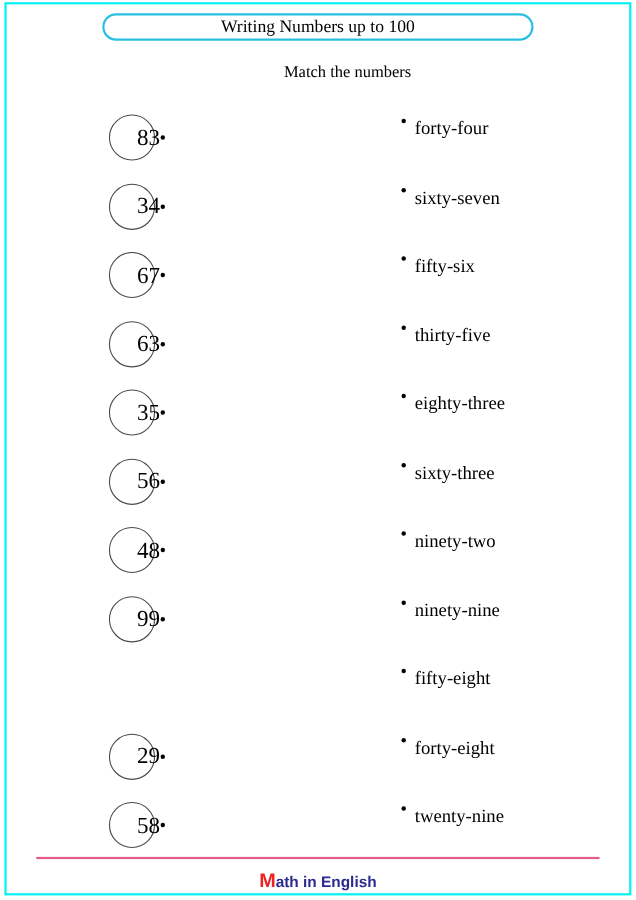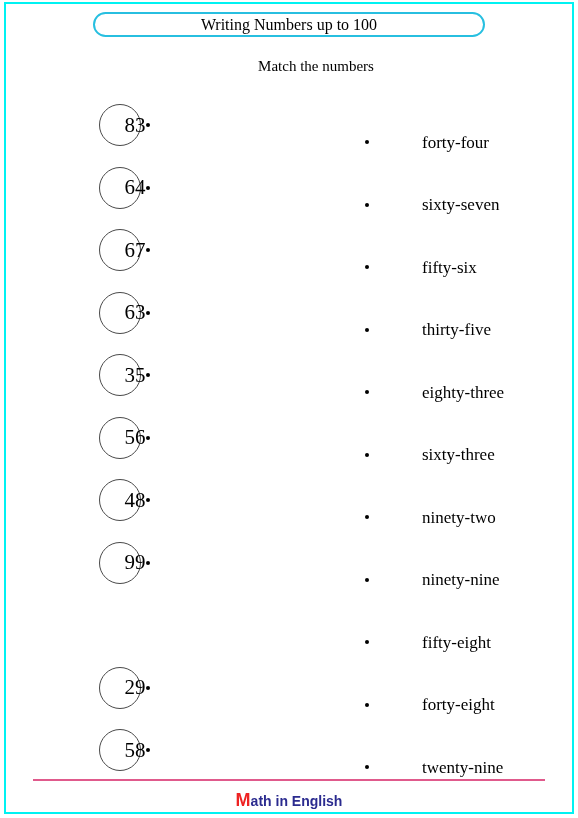--- a/index.html
+++ b/index.html
@@ -114,25 +114,23 @@
     background: #000000;
     display: inline-block;
   }
   .left-dot {
     margin-left: 5px;
   }
 
   .right-item {
     position: absolute;
     left: 365px;
-    top: 17px;
+    top: 4px;
     height: 42px;
     display: flex;
-    align-items: center;
-    gap: 45px;
   }
   .right-dot {
     margin-right: 8px;
   }
   .word {
     font-family: "Liberation Serif", "DejaVu Serif", serif;
     font-size: 17px;
     line-height: 17px;
     color: #000000;
     white-space: nowrap;
@@ -187,21 +185,21 @@
           <span class="dot left-dot"></span>
         </div>
         <div class="right-item">
           <span class="dot right-dot"></span>
           <span class="word">forty-four</span>
         </div>
       </div>
       <div class="match-row">
         <div class="left-item">
           <div class="num-circle">
-            <span>64</span>
+            <span>34</span>
           </div>
           <span class="dot left-dot"></span>
         </div>
         <div class="right-item">
           <span class="dot right-dot"></span>
           <span class="word">sixty-seven</span>
         </div>
       </div>
       <div class="match-row">
         <div class="left-item">

